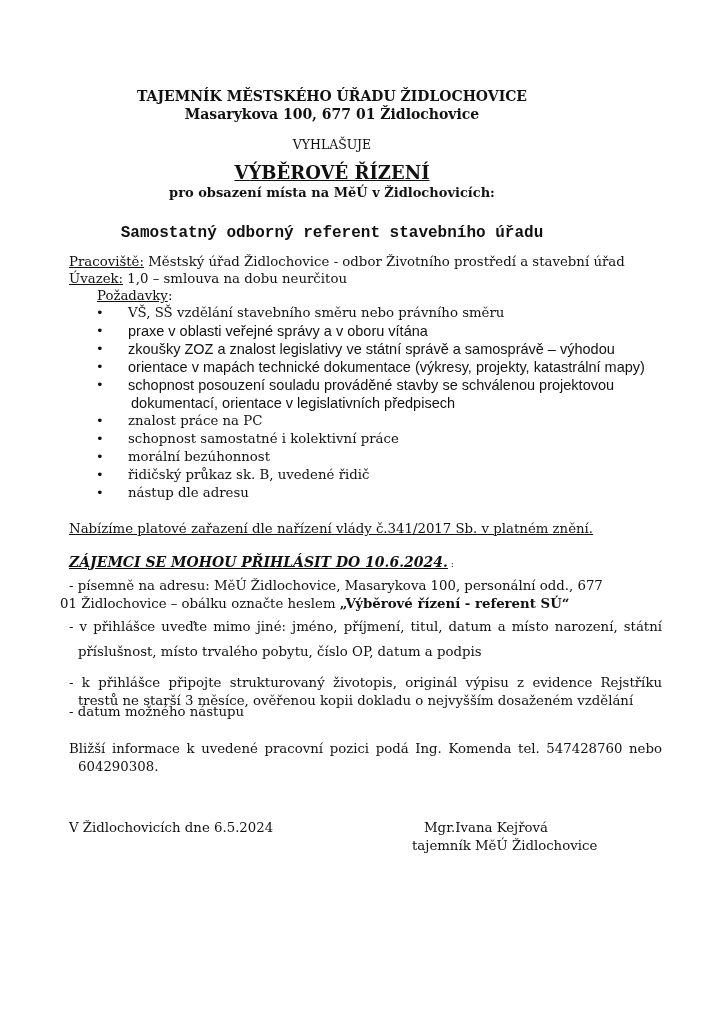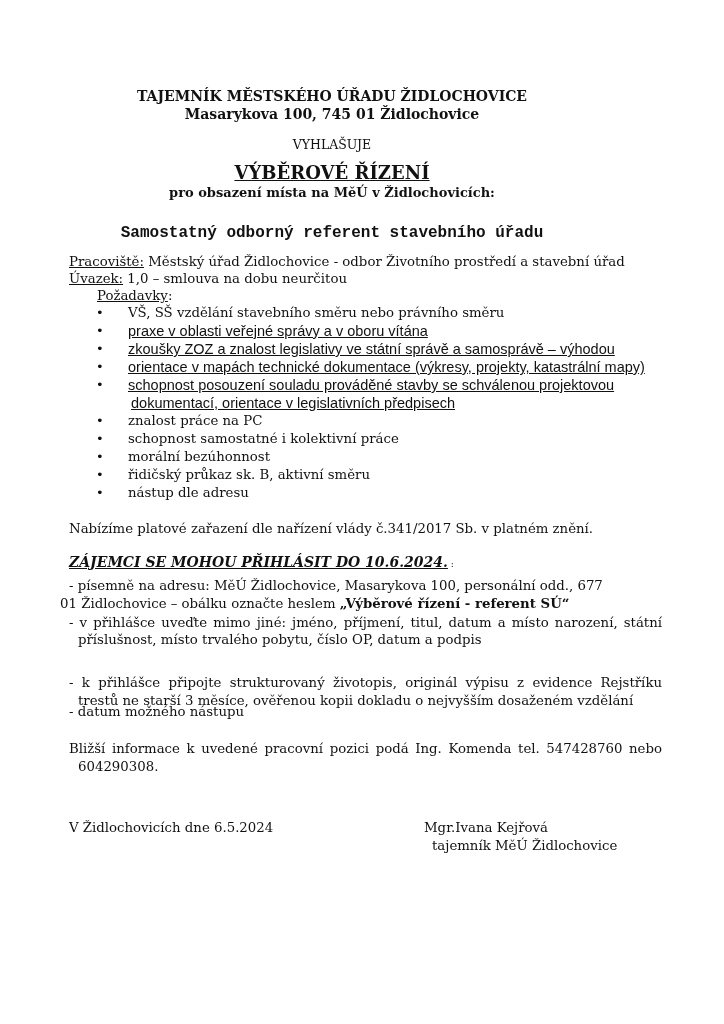--- a/index.html
+++ b/index.html
@@ -8,29 +8,29 @@
   .sans { font-family:"Liberation Sans", sans-serif; }
   .abs { position:absolute; white-space:nowrap; }
   .center { left:0; width:664px; text-align:center; }
   .h1 { font-family:"DejaVu Serif", serif; font-weight:bold; font-size:14px; }
   .plain { font-family:"DejaVu Serif", serif; font-size:13.3px; }
   .u { text-decoration:underline; }
   .bullet-list { position:absolute; left:96px; top:305px; }
   .bi { position:relative; height:18px; }
   .bi .dot { position:absolute; left:0; top:0; font-size:13px; font-family:"DejaVu Sans", sans-serif; }
   .bi .txt { position:absolute; left:32px; top:0; white-space:nowrap; }
-  .bi.sans .txt { font-family:"Liberation Sans", sans-serif; font-size:14.5px;text-decoration:underline; }
+  .bi.sans .txt { font-family:"Liberation Sans", sans-serif; font-size:14.5px; }
   .bi.serif .txt { font-family:"DejaVu Serif", serif; font-size:13.3px; }
   .justify { text-align:justify; text-align-last:left; white-space:normal; }
 </style>
 </head>
 <body>
 
 <div class="abs center h1" style="top:88px;">TAJEMNÍK MĚSTSKÉHO ÚŘADU ŽIDLOCHOVICE</div>
-<div class="abs center h1" style="top:106px;">Masarykova 100, 745 01 Židlochovice</div>
+<div class="abs center h1" style="top:106px;">Masarykova 100, 677 01 Židlochovice</div>
 <div class="abs center plain" style="top:137px;font-size:12.5px;">VYHLAŠUJE</div>
 <div class="abs center" style="top:162px;font-family:'DejaVu Serif',serif;font-weight:bold;font-size:18px;text-decoration:underline;">VÝBĚROVÉ ŘÍZENÍ</div>
 <div class="abs center" style="top:185px;font-family:'DejaVu Serif',serif;font-weight:bold;font-size:13px;">pro obsazení místa na MěÚ v Židlochovicích:</div>
 <div class="abs center" style="top:224px;font-family:Liberation Mono, monospace;font-weight:bold;font-size:16px;">Samostatný odborný referent stavebního úřadu</div>
 
 <div class="abs plain" style="left:69px;top:254px;">
   <span class="u">Pracoviště:</span><span> Městský úřad Židlochovice - odbor Životního prostředí a stavební úřad</span>
 </div>
 <div class="abs plain" style="left:69px;top:271px;">
   <span class="u">Úvazek:</span><span> 1,0 – smlouva na dobu neurčitou</span>
@@ -70,39 +70,39 @@
   <div class="bi serif">
       <span class="dot">•</span>
       <span class="txt">schopnost samostatné i kolektivní práce</span>
     </div>
   <div class="bi serif">
       <span class="dot">•</span>
       <span class="txt">morální bezúhonnost</span>
     </div>
   <div class="bi serif">
       <span class="dot">•</span>
-      <span class="txt">řidičský průkaz sk. B, aktivní směru</span>
+      <span class="txt">řidičský průkaz sk. B, uvedené řidič</span>
     </div>
   <div class="bi serif">
       <span class="dot">•</span>
       <span class="txt">nástup dle adresu</span>
     </div>
 </div>
 
-<div class="abs plain" style="left:69px;top:521px;">Nabízíme platové zařazení dle nařízení vlády č.341/2017 Sb. v platném znění.</div>
+<div class="abs plain" style="left:69px;top:521px;text-decoration:underline;">Nabízíme platové zařazení dle nařízení vlády č.341/2017 Sb. v platném znění.</div>
 
 <div class="abs" style="left:69px;top:553px;">
   <span style="font-family:'DejaVu Serif',serif;font-weight:bold;font-style:italic;font-size:14px;text-decoration:underline;">ZÁJEMCI SE MOHOU PŘIHLÁSIT DO 10.6.2024.</span><span class="plain" style="font-size:9px;"> :</span>
 </div>
 
 <div class="abs plain" style="left:69px;top:578px;">- písemně na adresu: MěÚ Židlochovice, Masarykova 100, personální odd., 677</div>
 <div class="abs plain" style="left:60px;top:596px;">
   <span>01 Židlochovice – obálku označte heslem </span><span style="font-weight:bold;">„Výběrové  řízení - referent SÚ“</span>
 </div>
-<div class="abs plain justify" style="left:69px;top:614px;width:584px;line-height:17px;padding-left:9px;text-indent:-9px;">- v přihlášce uveďte mimo jiné: jméno, příjmení, titul, datum a místo narození, státní příslušnost, místo trvalého pobytu, číslo OP, datum a podpis</div>
+<div class="abs plain justify" style="left:69px;top:614px;width:584px;line-height:25px;padding-left:9px;text-indent:-9px;">- v přihlášce uveďte mimo jiné: jméno, příjmení, titul, datum a místo narození, státní příslušnost, místo trvalého pobytu, číslo OP, datum a podpis</div>
 <div class="abs plain justify" style="left:69px;top:650px;width:584px;line-height:18px;padding-left:9px;text-indent:-9px;margin-top:24px;">- k přihlášce připojte strukturovaný životopis, originál výpisu z evidence Rejstříku trestů ne starší 3 měsíce, ověřenou kopii dokladu o nejvyšším dosaženém vzdělání</div>
 <div class="abs plain" style="left:69px;top:704px;">- datum možného nástupu</div>
 
 <div class="abs plain justify" style="left:69px;top:740px;width:584px;line-height:18px;padding-left:9px;text-indent:-9px;">Bližší informace k uvedené pracovní pozici podá Ing. Komenda tel. 547428760 nebo 604290308.</div>
 
 <div class="abs plain" style="left:69px;top:820px;">V Židlochovicích dne 6.5.2024</div>
 <div class="abs plain" style="left:424px;top:820px;">Mgr.Ivana Kejřová</div>
-<div class="abs plain" style="left:432px;top:838px;">tajemník MěÚ Židlochovice</div>
+<div class="abs plain" style="left:412px;top:838px;">tajemník MěÚ Židlochovice</div>
 
 </body></html>

